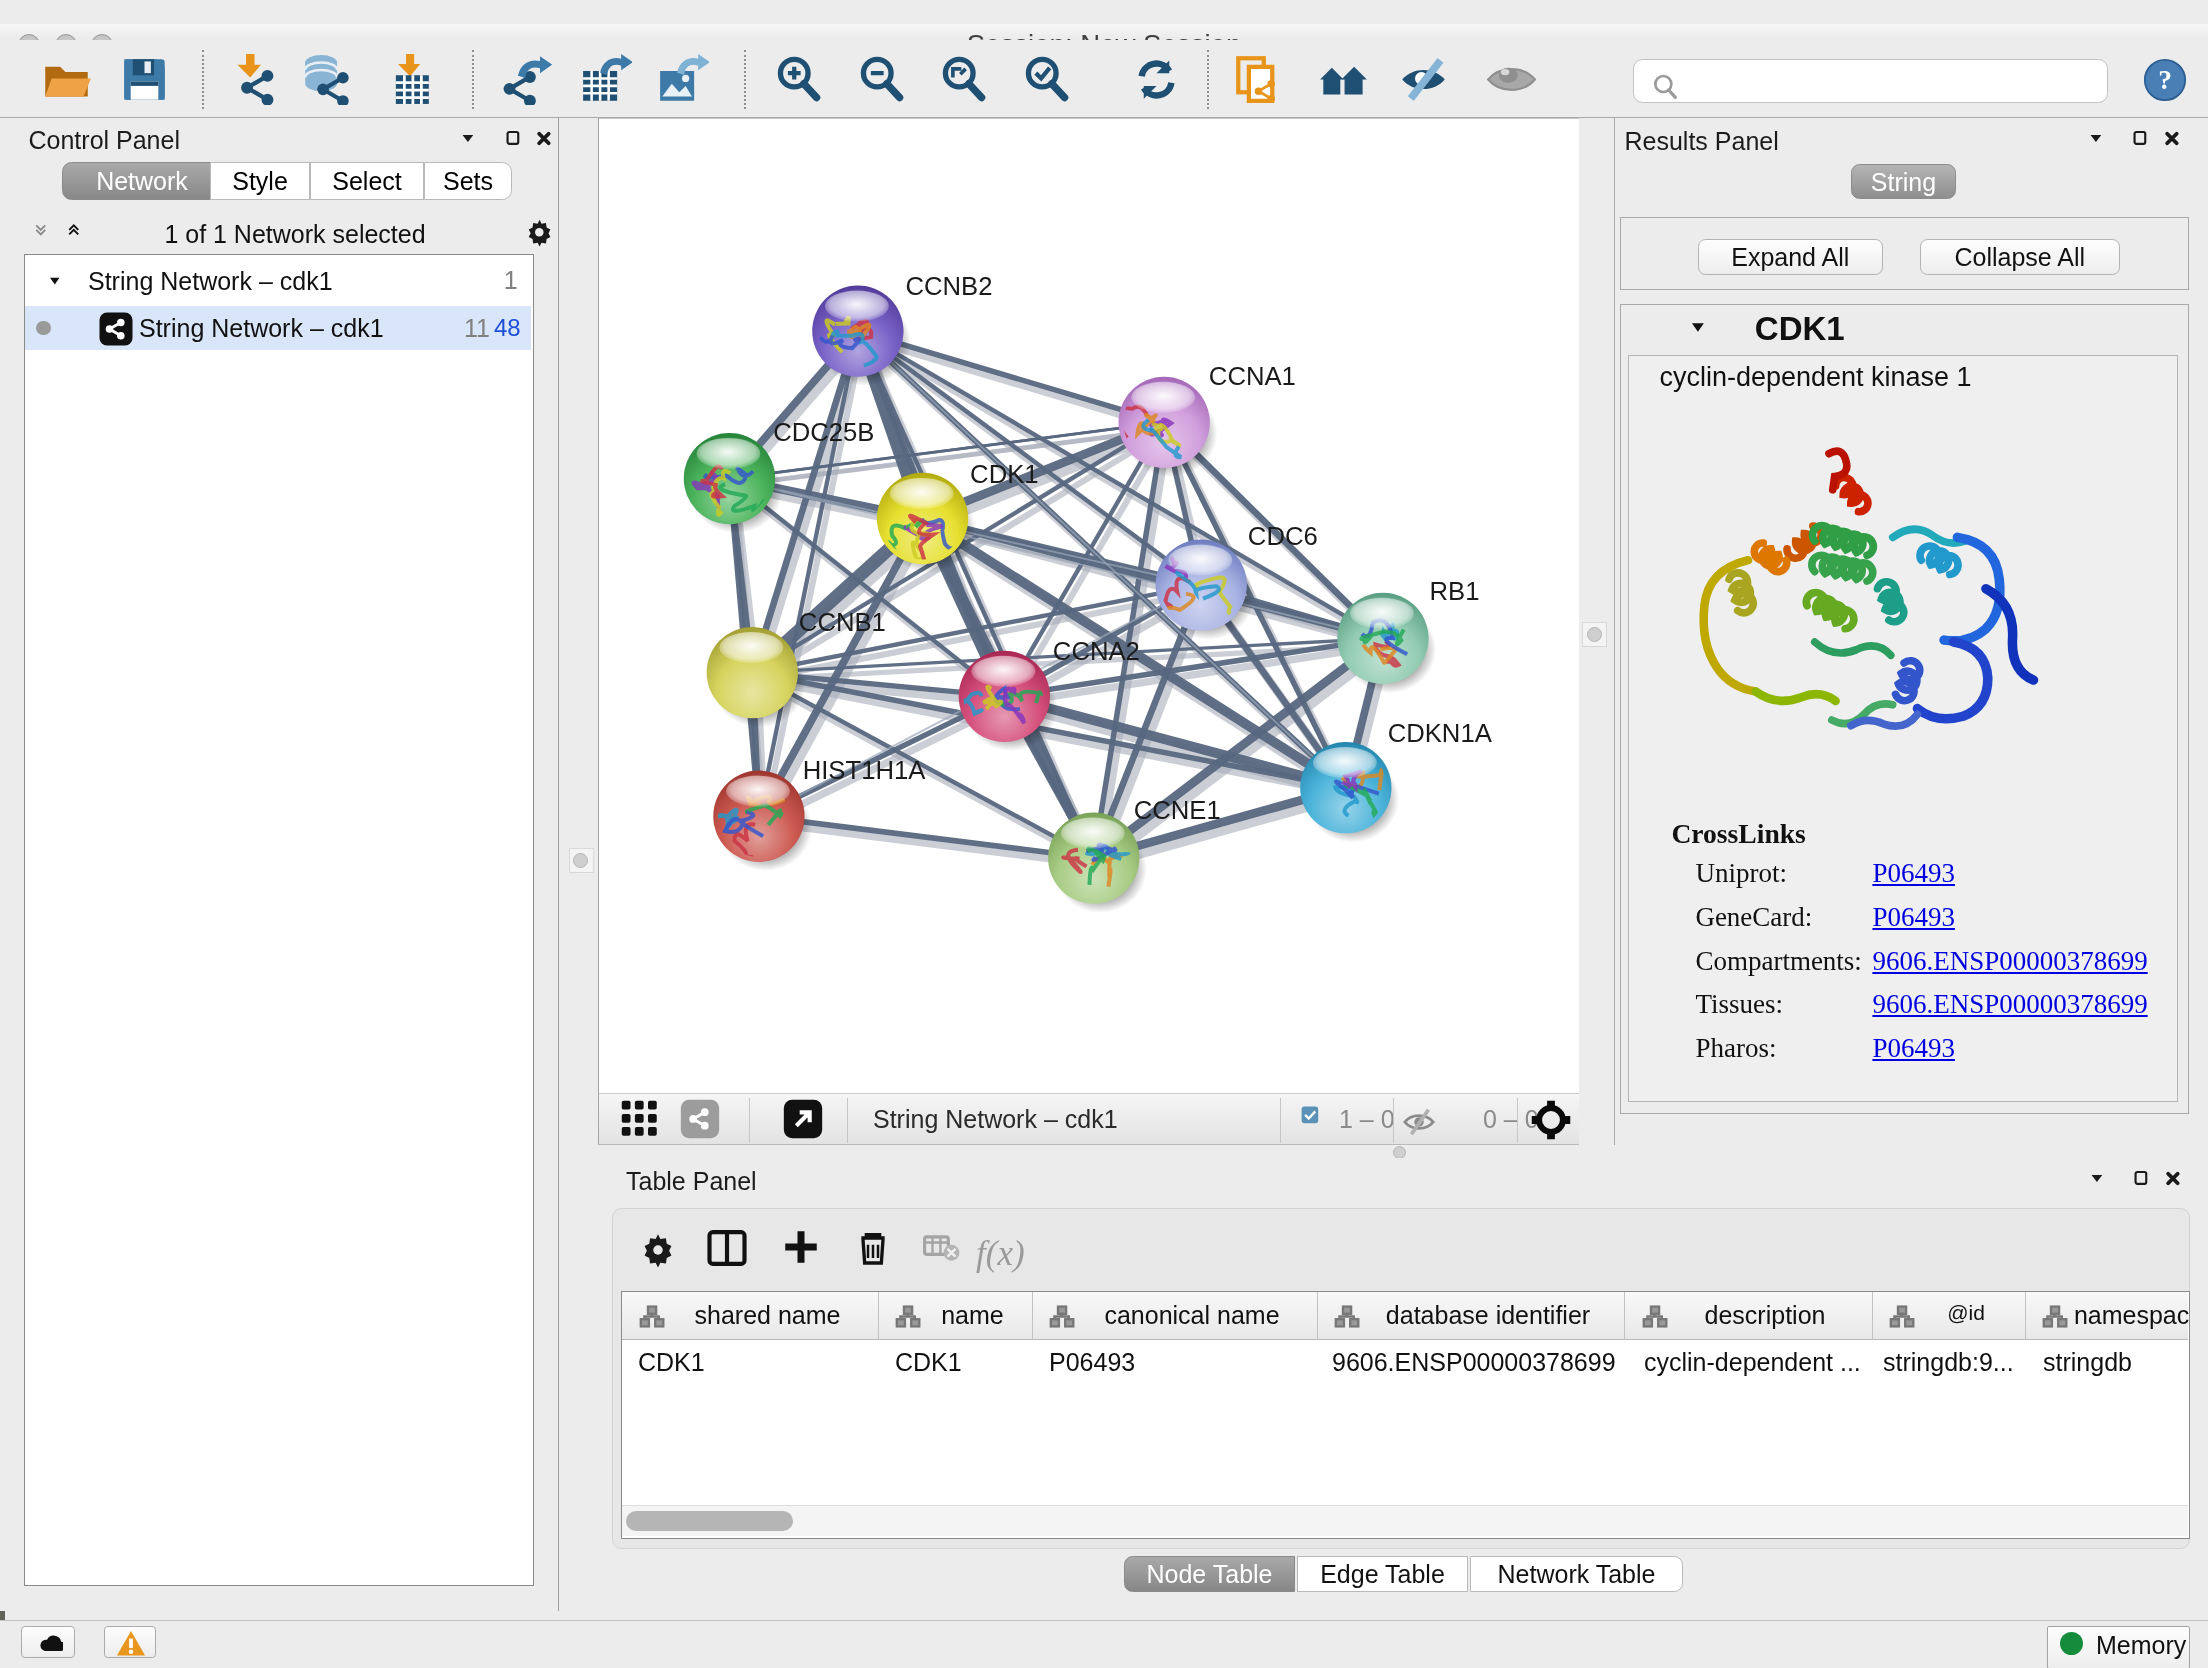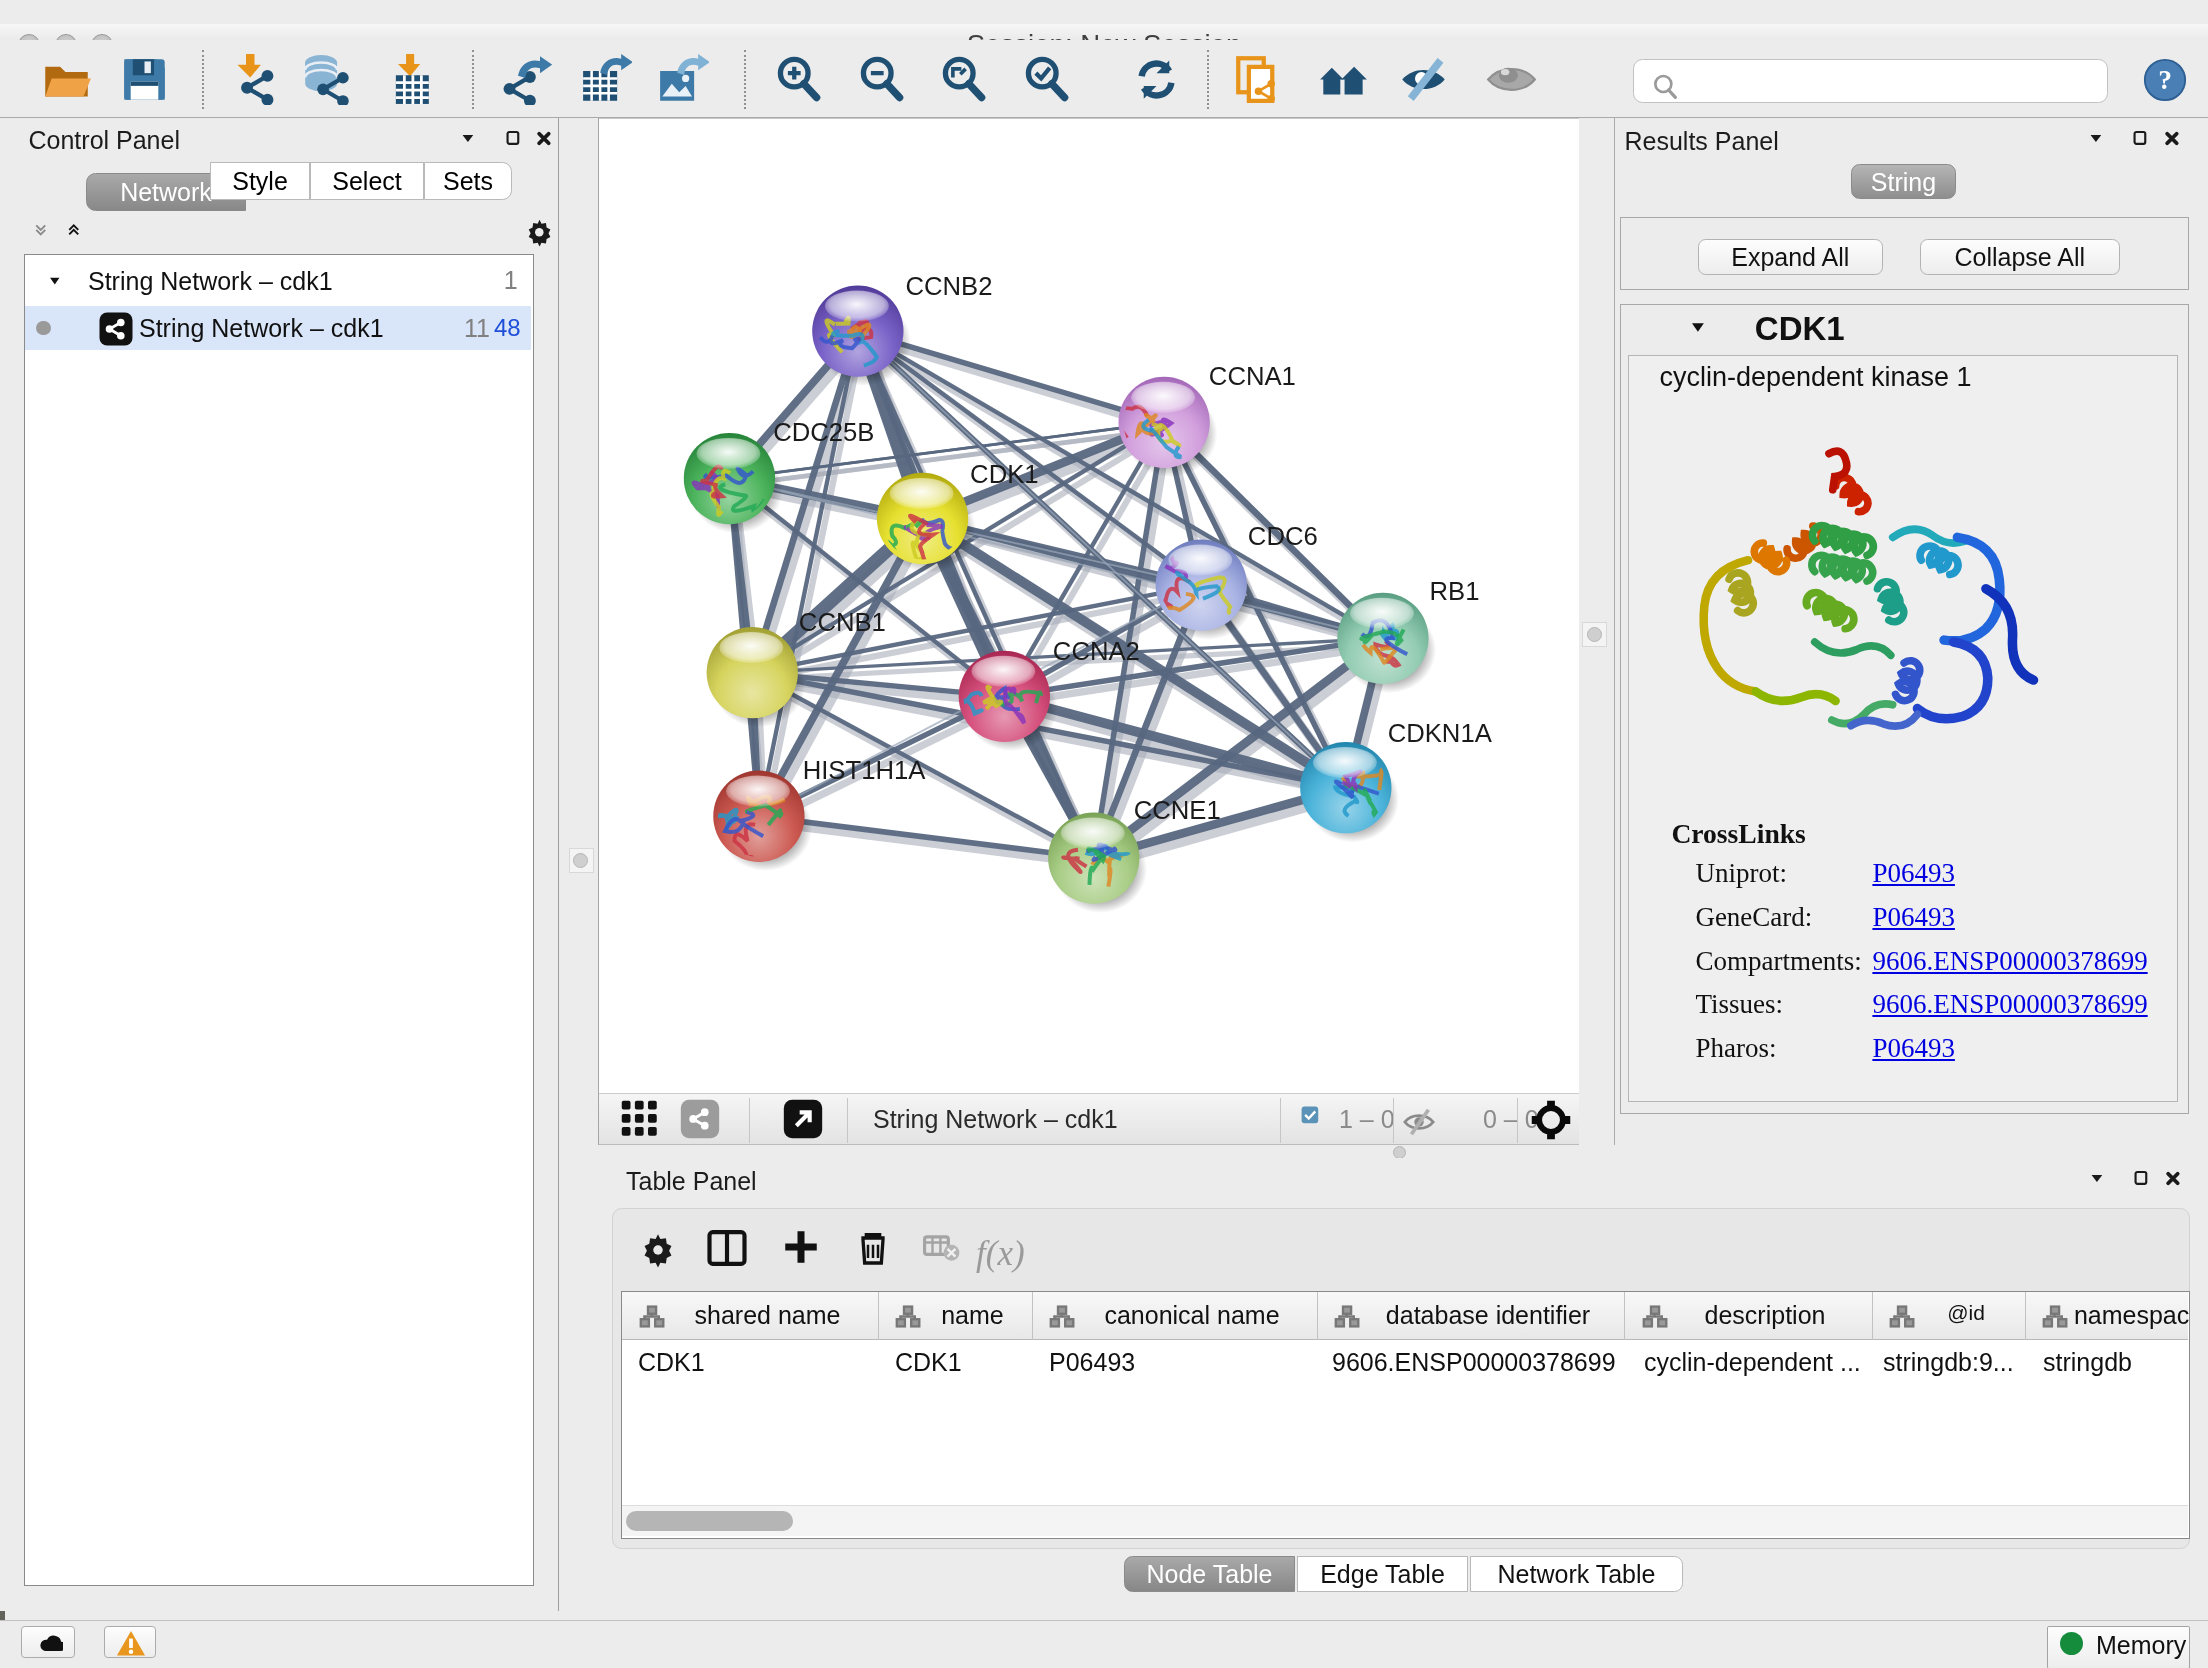--- a/index.html
+++ b/index.html
@@ -191,31 +191,32 @@
       <svg class="abs" style="left:459px;top:10.5px" width="28.5" height="28.5" viewBox="0 0 48 48">
         <path d="M6 10 L24 10 L15 22 Z" fill="#1a1a1a"></path>
       </svg>
       <svg class="abs" style="left:504px;top:10.5px" width="28.5" height="28.5" viewBox="0 0 48 48">
         <rect x="6" y="5" width="18" height="20" fill="none" stroke="#1a1a1a" stroke-width="3.6" rx="3"></rect>
       </svg>
       <svg class="abs" style="left:535px;top:10.5px" width="28.5" height="28.5" viewBox="0 0 48 48">
         <path d="M7 8 L23 24 M23 8 L7 24" stroke="#1a1a1a" stroke-width="6.5" stroke-linecap="round"></path>
       </svg>
       <div class="abs" style="left:0;top:44px;width:559px;height:38px">
-        <div class="tabbtn tabsel" style="left:86px;width:160px;border-radius:9.5px 0 0 9.5px;margin-top:11px;">Network</div>
+        <div class="tabbtn tabsel" style="left:62px;width:160px;border-radius:9.5px 0 0 9.5px;">Network</div>
         <div class="tabbtn" style="left:210px;width:100px;">Style</div>
         <div class="tabbtn" style="left:310px;width:114px;">Select</div>
         <div class="tabbtn" style="left:424px;width:88px;border-radius:0 9.5px 9.5px 0;">Sets</div>
       </div>
       <svg class="abs" style="left:34px;top:104px" width="27" height="27" viewBox="0 0 48 48">
         <path d="M4 6 L12 14 L20 6 M4 14 L12 22 L20 14" stroke="#8a8a8a" stroke-width="3.4" fill="none"></path>
       </svg>
       <svg class="abs" style="left:67px;top:104px" width="27" height="27" viewBox="0 0 48 48">
         <path d="M4 22 L12 14 L20 22 M4 14 L12 6 L20 14" stroke="#111" stroke-width="3.4" fill="none"></path>
       </svg>
+      <div class="abs" style="left:19px;top:102px;width:552px;text-align:center;font-size:25px;color:#111">1 of 1 Network selected</div>
       <svg class="abs" style="left:523px;top:98px" width="34" height="34" viewBox="0 0 48 48">
         <path d="M24 4 l3 6 7-1 1 7 6 3-3 6 3 6-6 3-1 7-7-1-3 6-3-6-7 1-1-7-6-3 3-6-3-6 6-3 1-7 7 1z" fill="#1a1a1a" transform="scale(0.9) translate(2 2)"></path>
         <circle cx="23" cy="23" r="6" fill="#ececec"></circle>
       </svg>
       <div id="netlist">
         <div class="abs" style="left:0;top:0;width:506px;height:51px">
           <svg class="abs" style="left:23px;top:19px" width="25" height="25" viewBox="0 0 48 48">
             <path d="M4 7 L22 7 L13 20 Z" fill="#111"></path>
           </svg>
           <div class="abs" style="left:63px;top:12.4px;font-size:25px;color:#111">String Network – cdk1</div>

